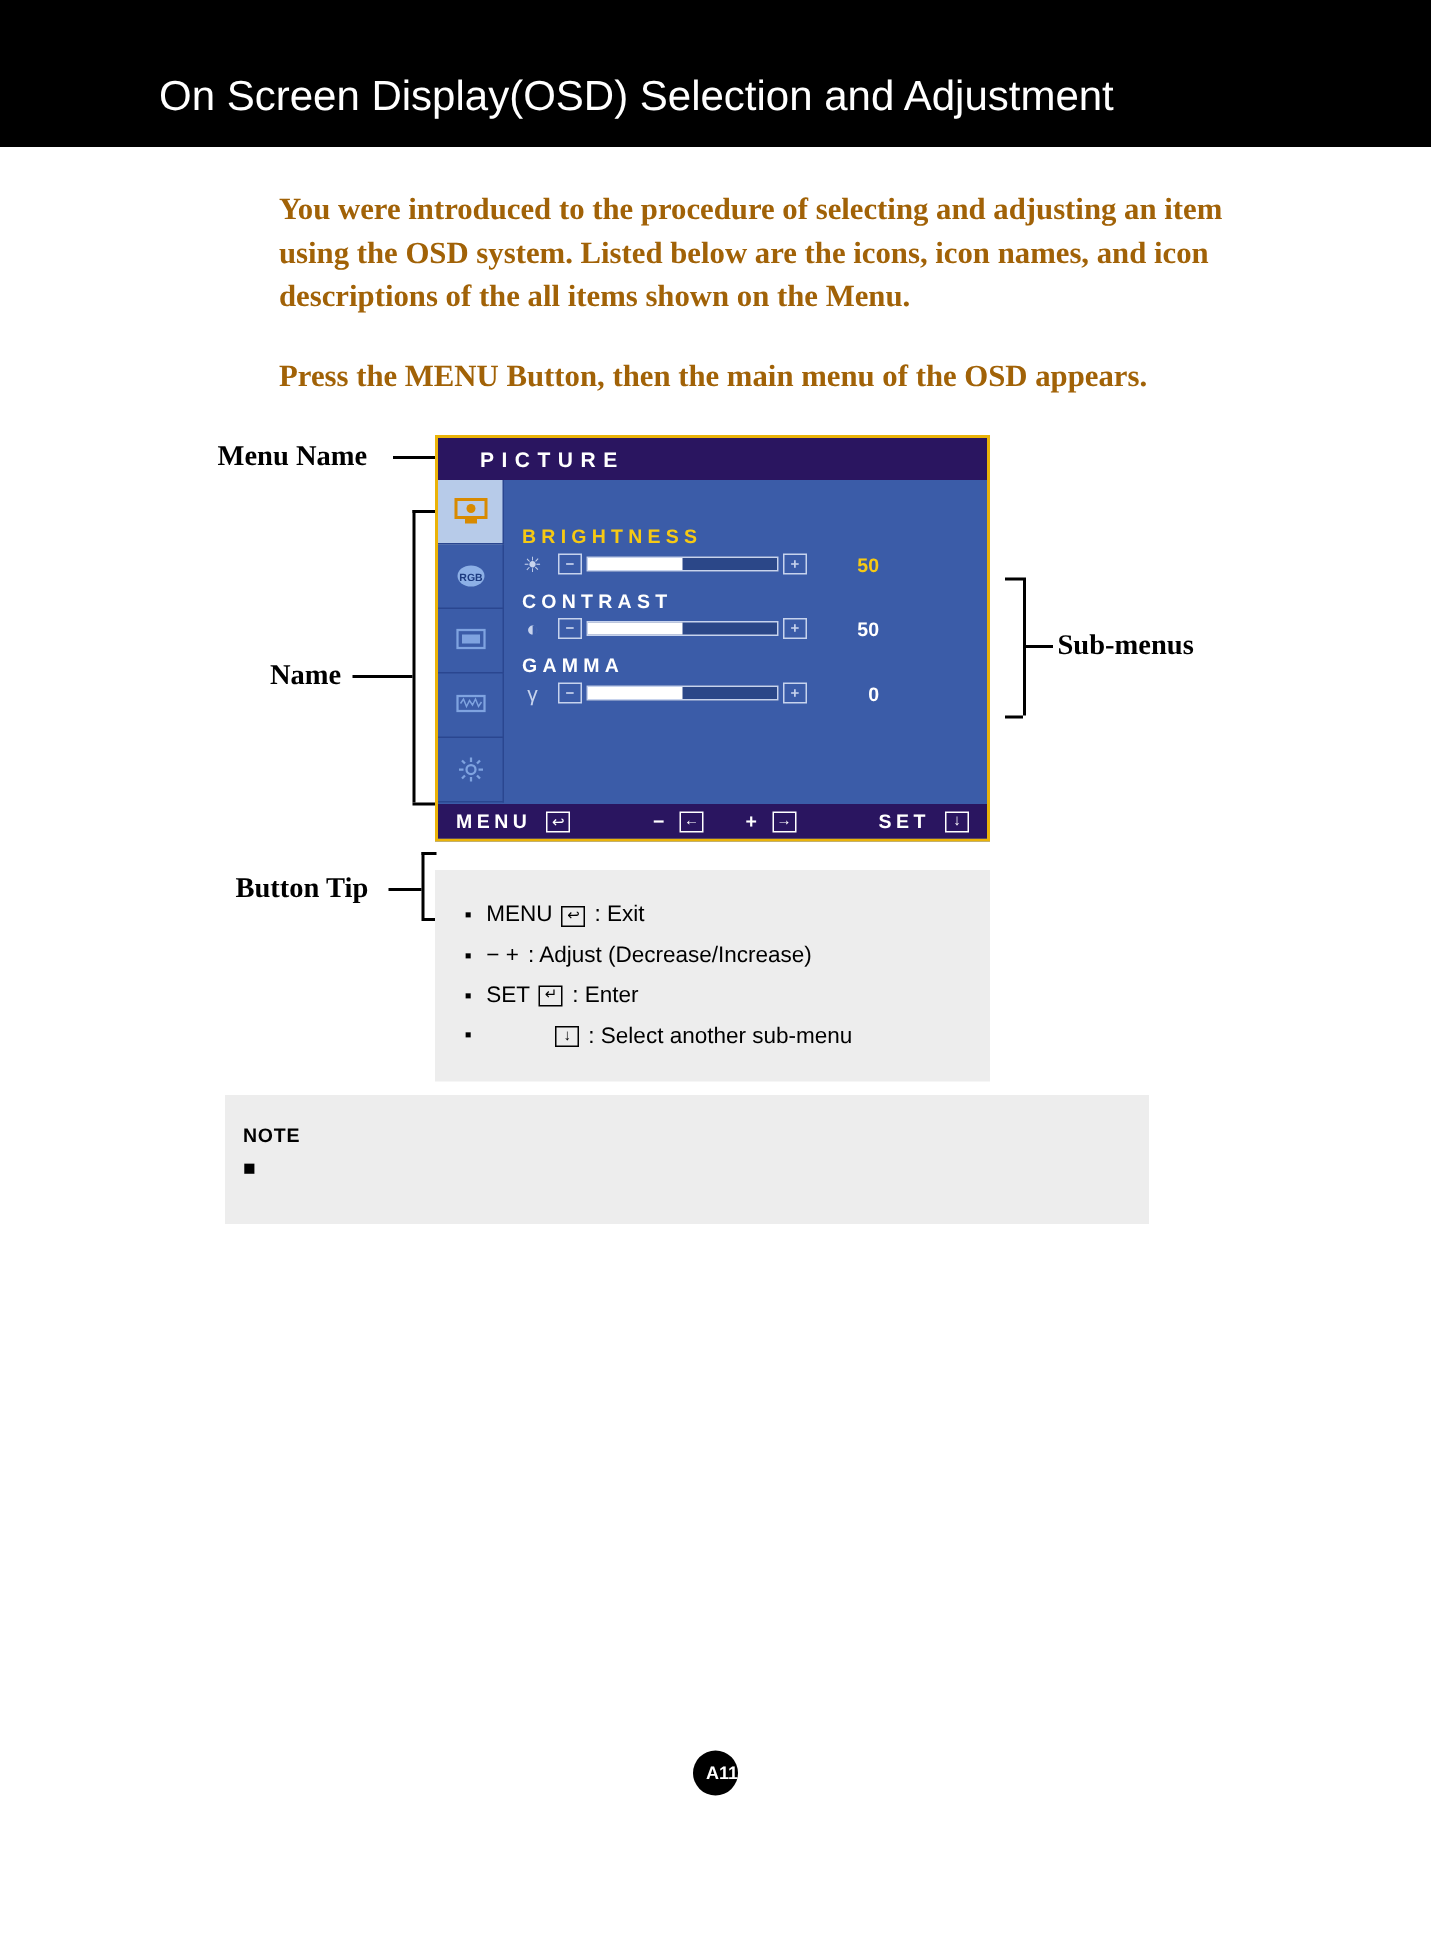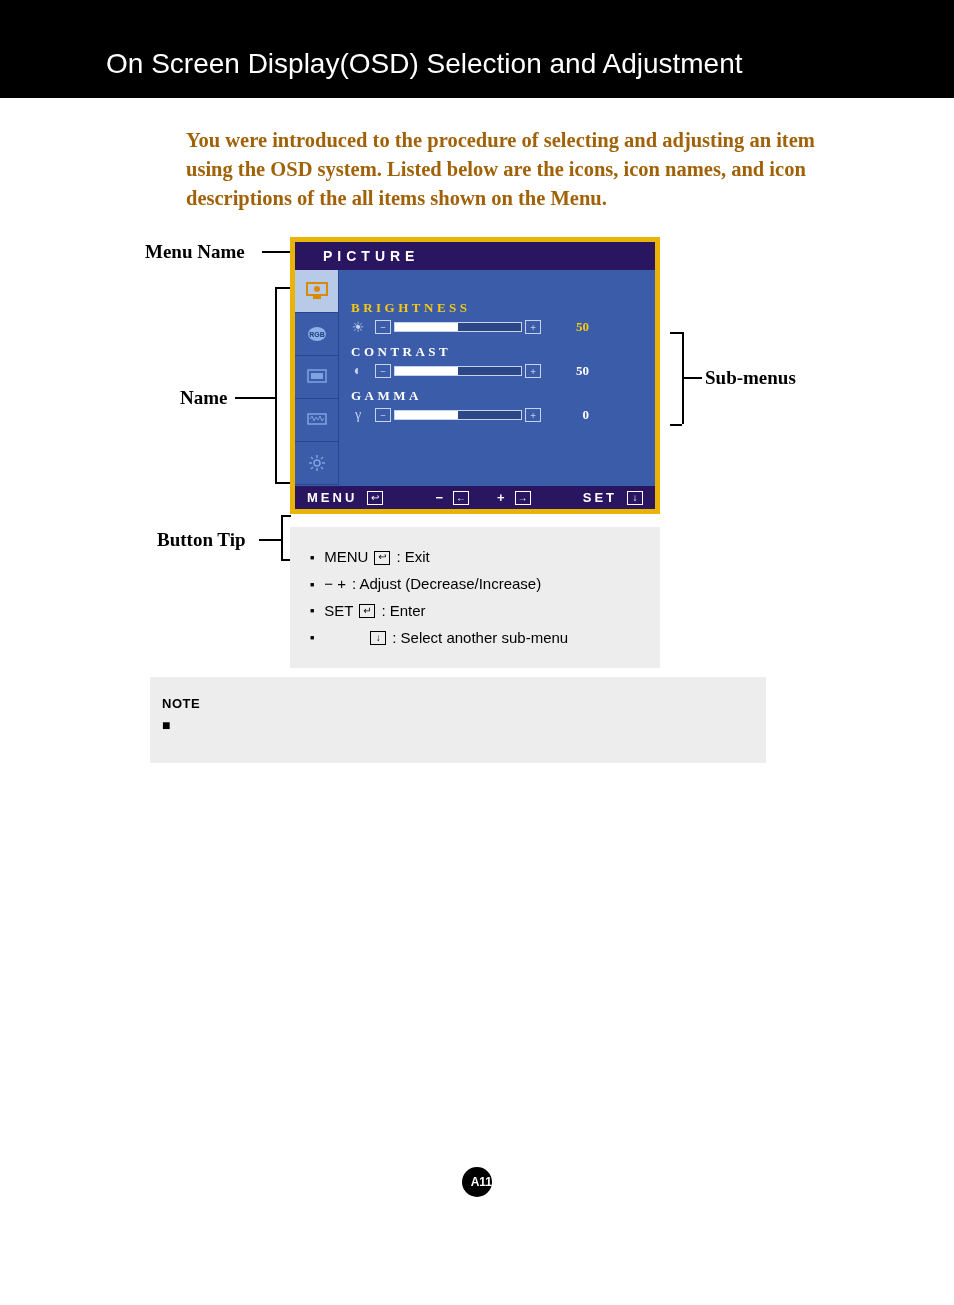--- a/index.html
+++ b/index.html
@@ -40,21 +40,21 @@
     margin-left: 150px;
     width: 720px;
     height: 440px;
   }
   .osd-panel {
     position: absolute;
     left: 140px;
     top: 0;
     width: 370px;
     background: #3b5ca8;
-    border: 5px solid #eab308;
+    border: 2px solid #eab308;
   }
   .osd-title {
     background: #2a1560;
     color: #fff;
     font-weight: bold;
     letter-spacing: 5px;
     font-size: 14px;
     padding: 6px 0 6px 28px;
   }
   .osd-body {
@@ -74,21 +74,20 @@
     align-items: center;
     justify-content: center;
     border-bottom: 1px solid #2a4690;
     border-right: 1px solid #2a4690;
   }
   .osd-icon.active { background: #b7cbe9; }
   .osd-icon svg { display:block; }
   .osd-sliders {
     flex: 1;
     padding: 30px 24px 0 8px;
-    font-family: Liberation Serif, serif;
   }
   .slider-group { margin-bottom: 8px; }
   .slider-label {
     color: #fff;
     letter-spacing: 3.5px;
     font-size: 13px;
     font-weight: bold;
     margin-left: 4px;
   }
   .slider-label.active { color: #f6c914; }
@@ -209,20 +208,21 @@
 </style>
 </head>
 <body>
 
 <div class="black-header">
   <h1>On Screen Display(OSD) Selection and Adjustment</h1>
 </div>
 
 <div class="body-text">
   <p>You were introduced to the procedure of selecting and adjusting an item using the OSD system.  Listed below are the icons, icon names, and icon descriptions of the all items shown on the Menu.</p>
+  <p>Press the MENU Button, then the main menu of the OSD appears.</p>
 </div>
 
 <div class="diagram">
 
   <div class="anno" style="left:-5px; top:4px;">Menu Name</div>
   <div class="anno" style="left:30px; top:150px;">Name</div>
   <div class="anno" style="left:7px; top:292px;">Button Tip</div>
   <div class="anno" style="left:555px; top:130px;">Sub-menus</div>
 
   <div class="line" style="left:112px; top:14px; width:50px; height:1.5px;"></div>

